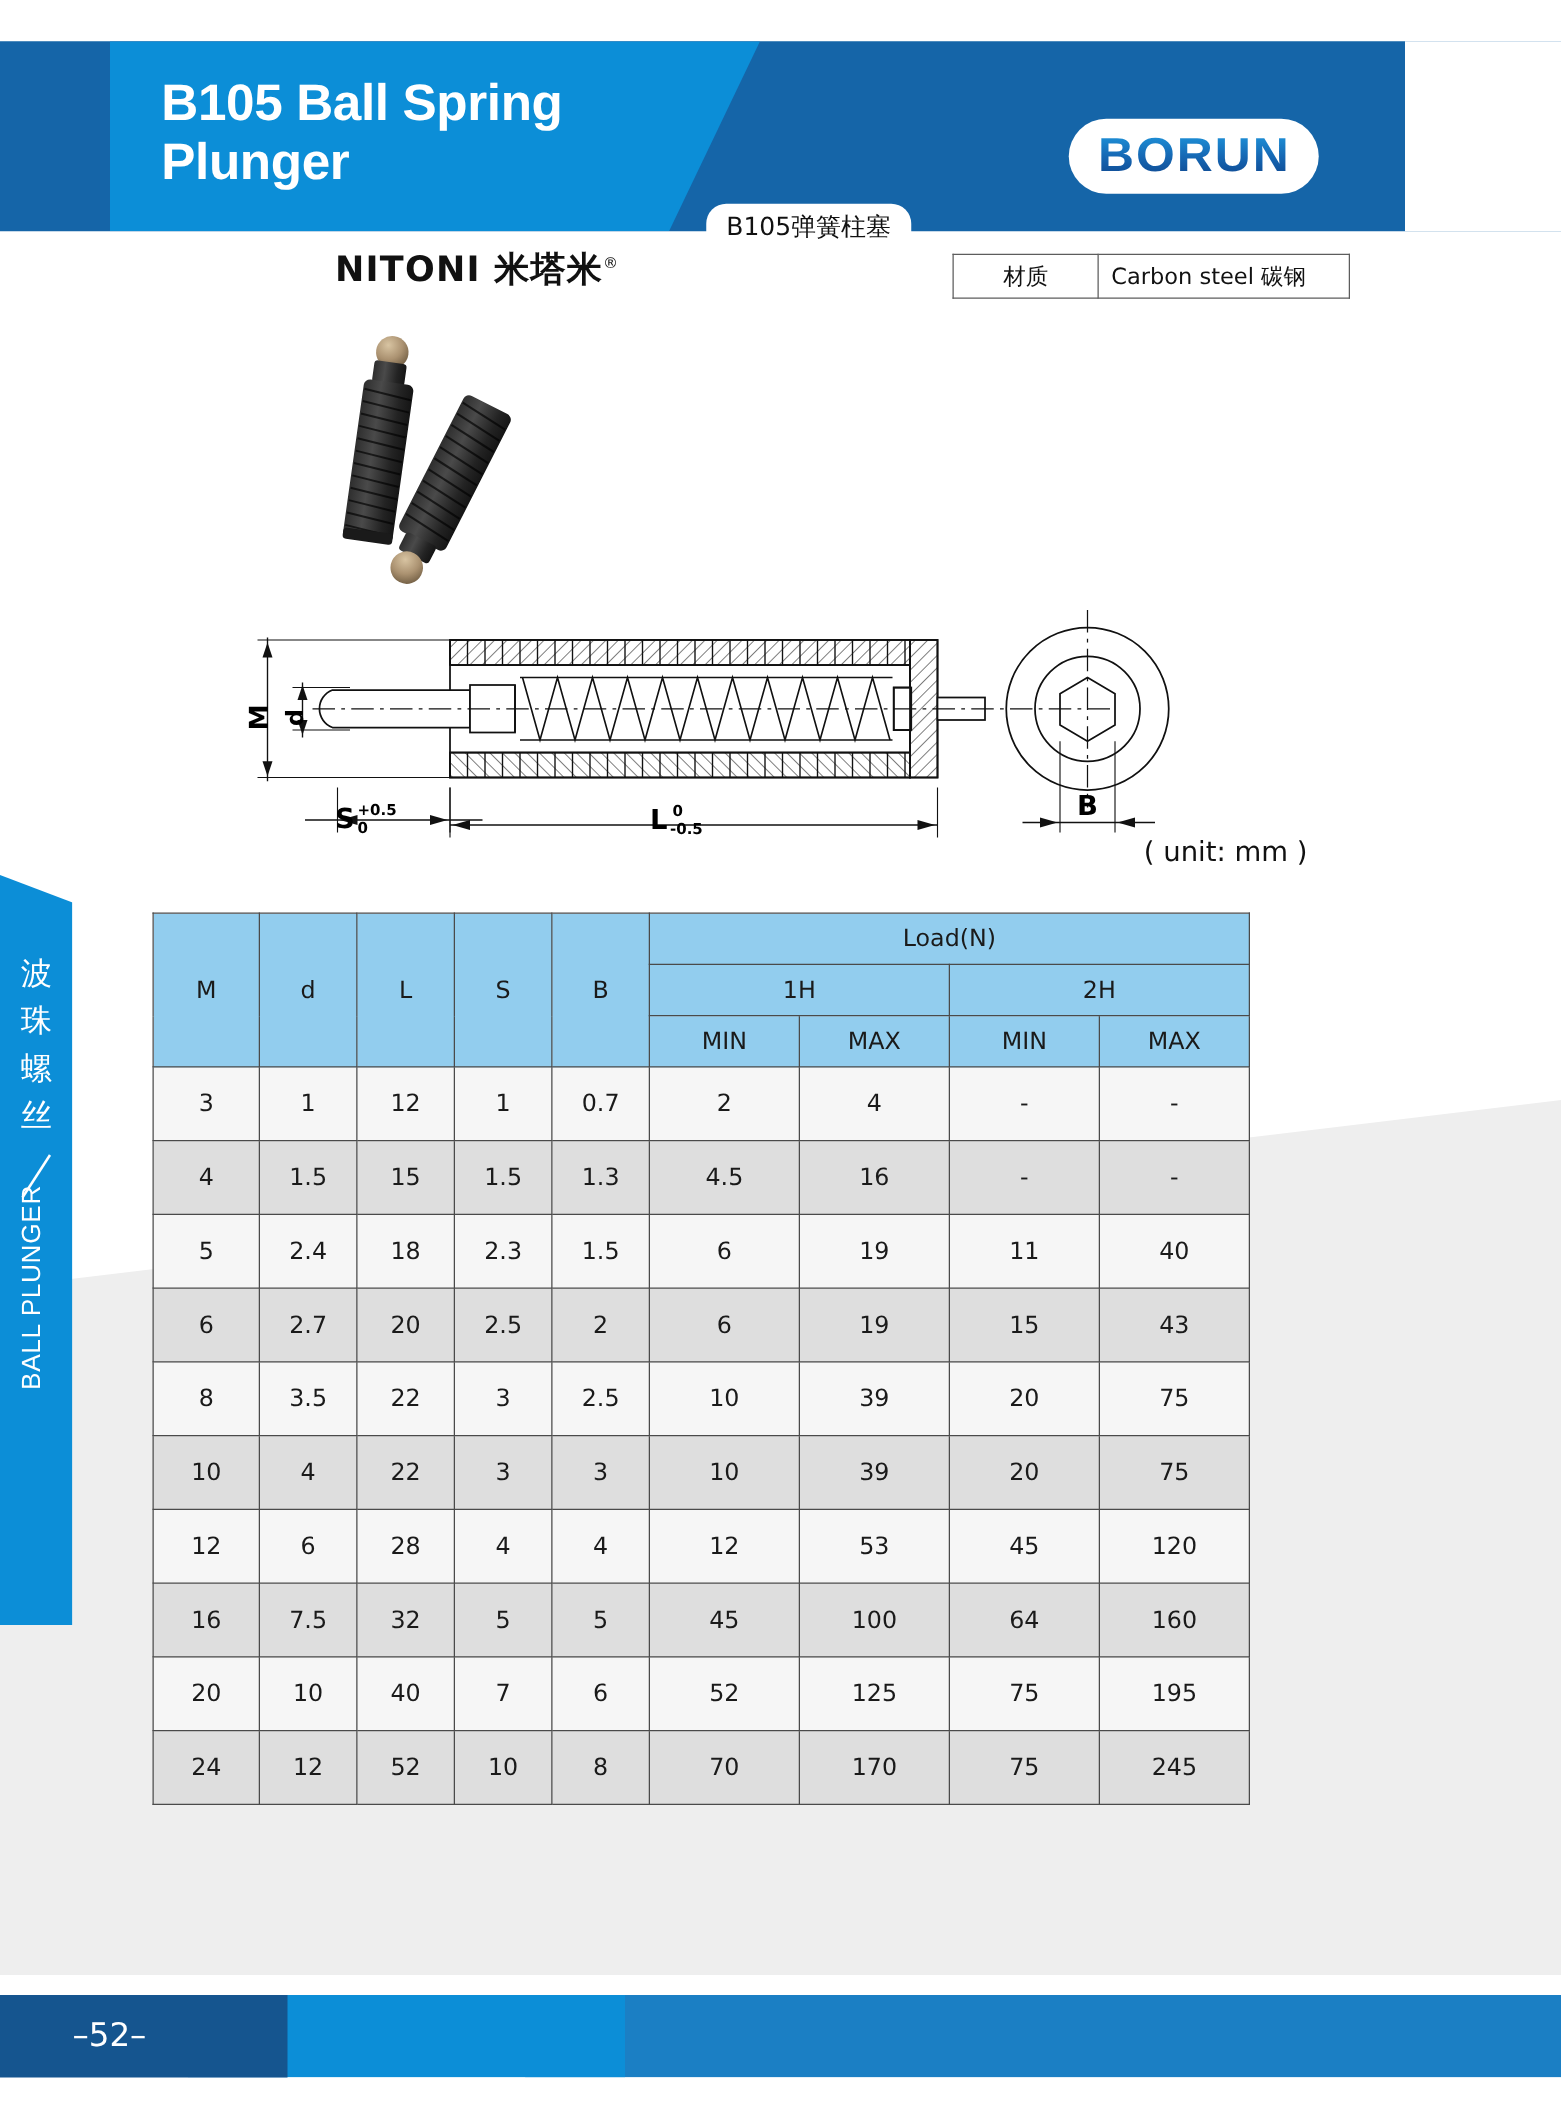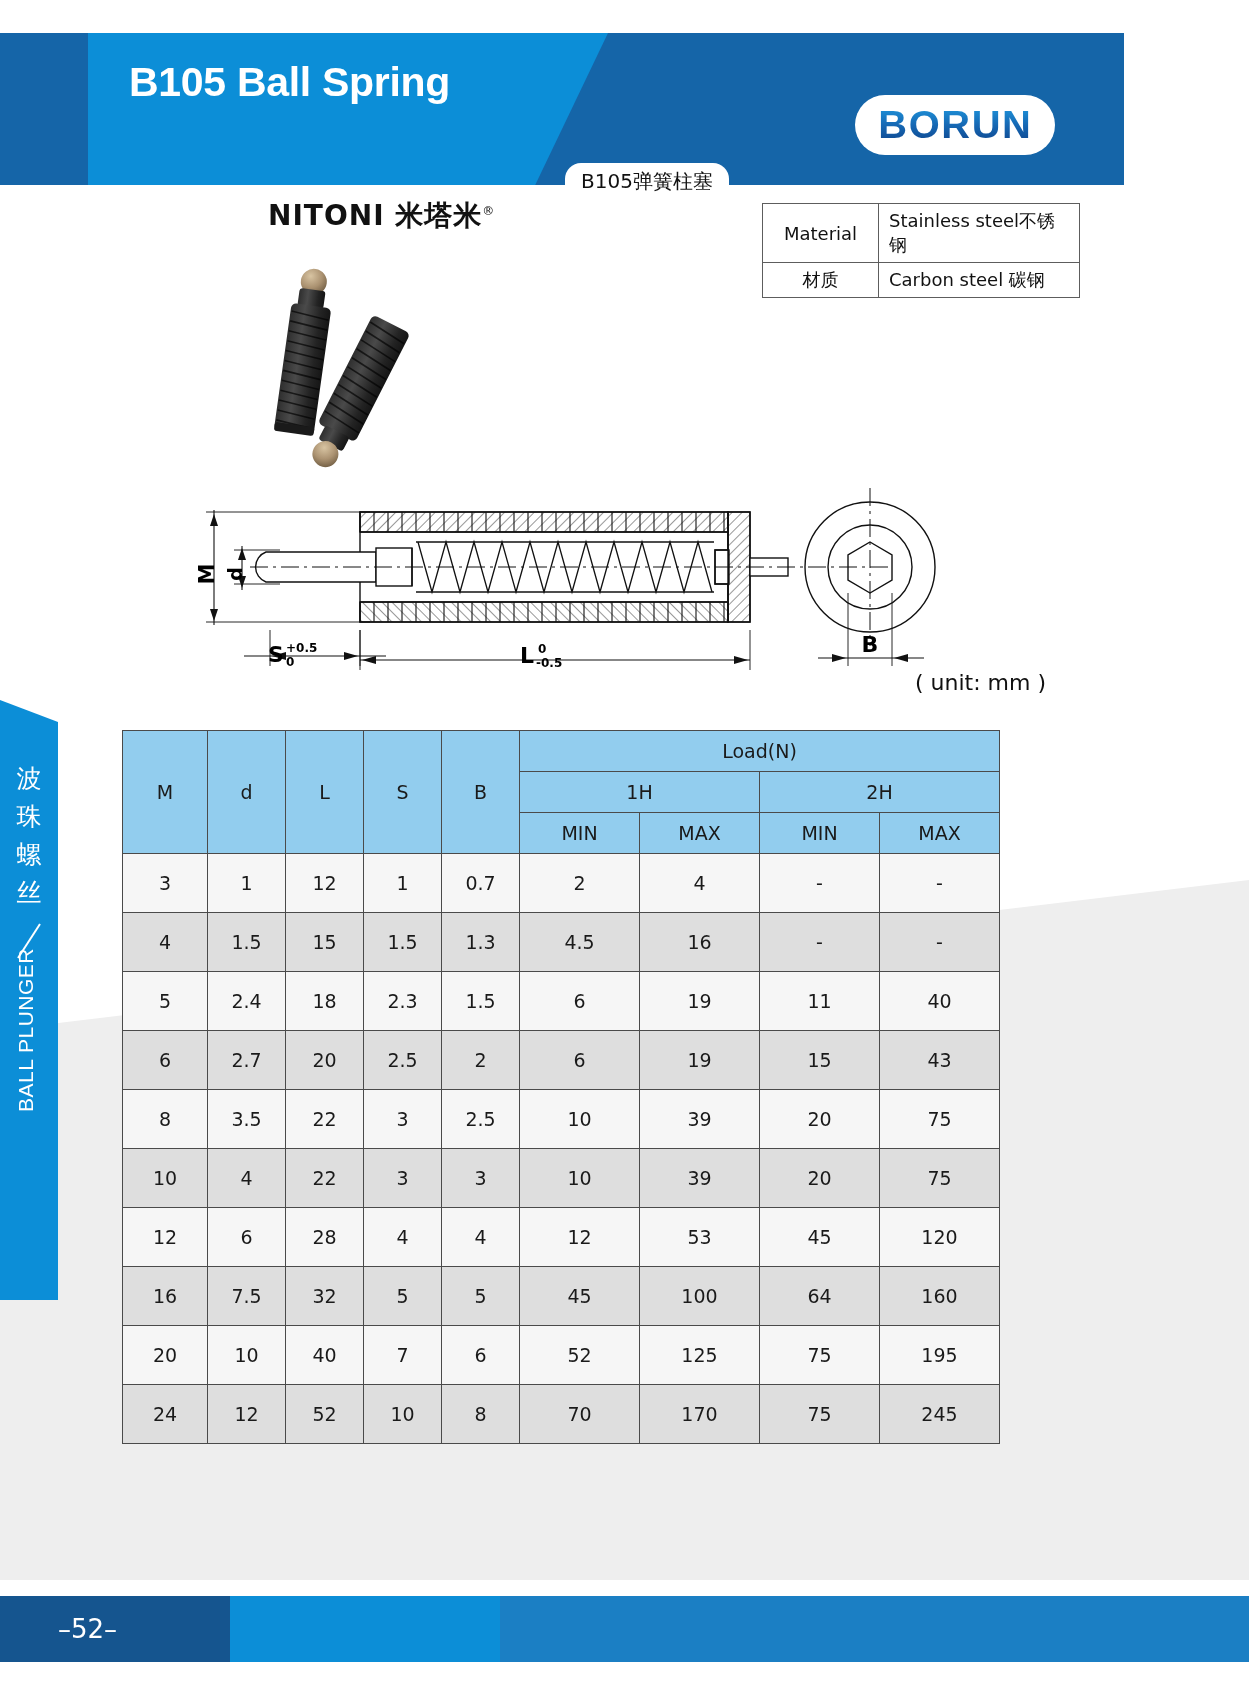--- a/index.html
+++ b/index.html
@@ -160,20 +160,21 @@
 <body>
 
 <div class="grey-wedge"></div>
 <div class="top-strip"></div>
 
 <div class="header">
   <div class="header-dark-right"></div>
   <div class="header-plate">
     <div class="header-title">
       <div>B105 Ball Spring</div>
+      <div>Plunger</div>
     </div>
   </div>
   <div class="cn-pill">B105弹簧柱塞</div>
   <div class="logo-box">
     <span class="logo-text">BORUN</span>
   </div>
 </div>
 
 <div class="left-tab"></div>
 <div class="left-tab-cn">波珠螺丝</div>
@@ -181,24 +182,20 @@
   <svg width="34" height="42" viewBox="0 0 34 42">
       <line x1="28" y1="4" x2="6" y2="38" stroke="#ffffff" stroke-width="2"></line>
     </svg>
 </div>
 <div class="left-tab-en">BALL PLUNGER</div>
 
 <div class="nitoni"><span>NITONI 米塔米</span><sup>®</sup></div>
 
 <table class="mat-table">
   <tbody>
-      <tr>
-    <td class="mat-label">Material</td>
-    <td class="mat-value">Stainless steel不锈钢</td>
-  </tr>
   <tr>
     <td class="mat-label">材质</td>
     <td class="mat-value">Carbon steel 碳钢</td>
   </tr>
 </tbody>
   </table>
 
 <div class="photo">
   <svg width="300" height="215" viewBox="0 0 300 215">
     <defs>

